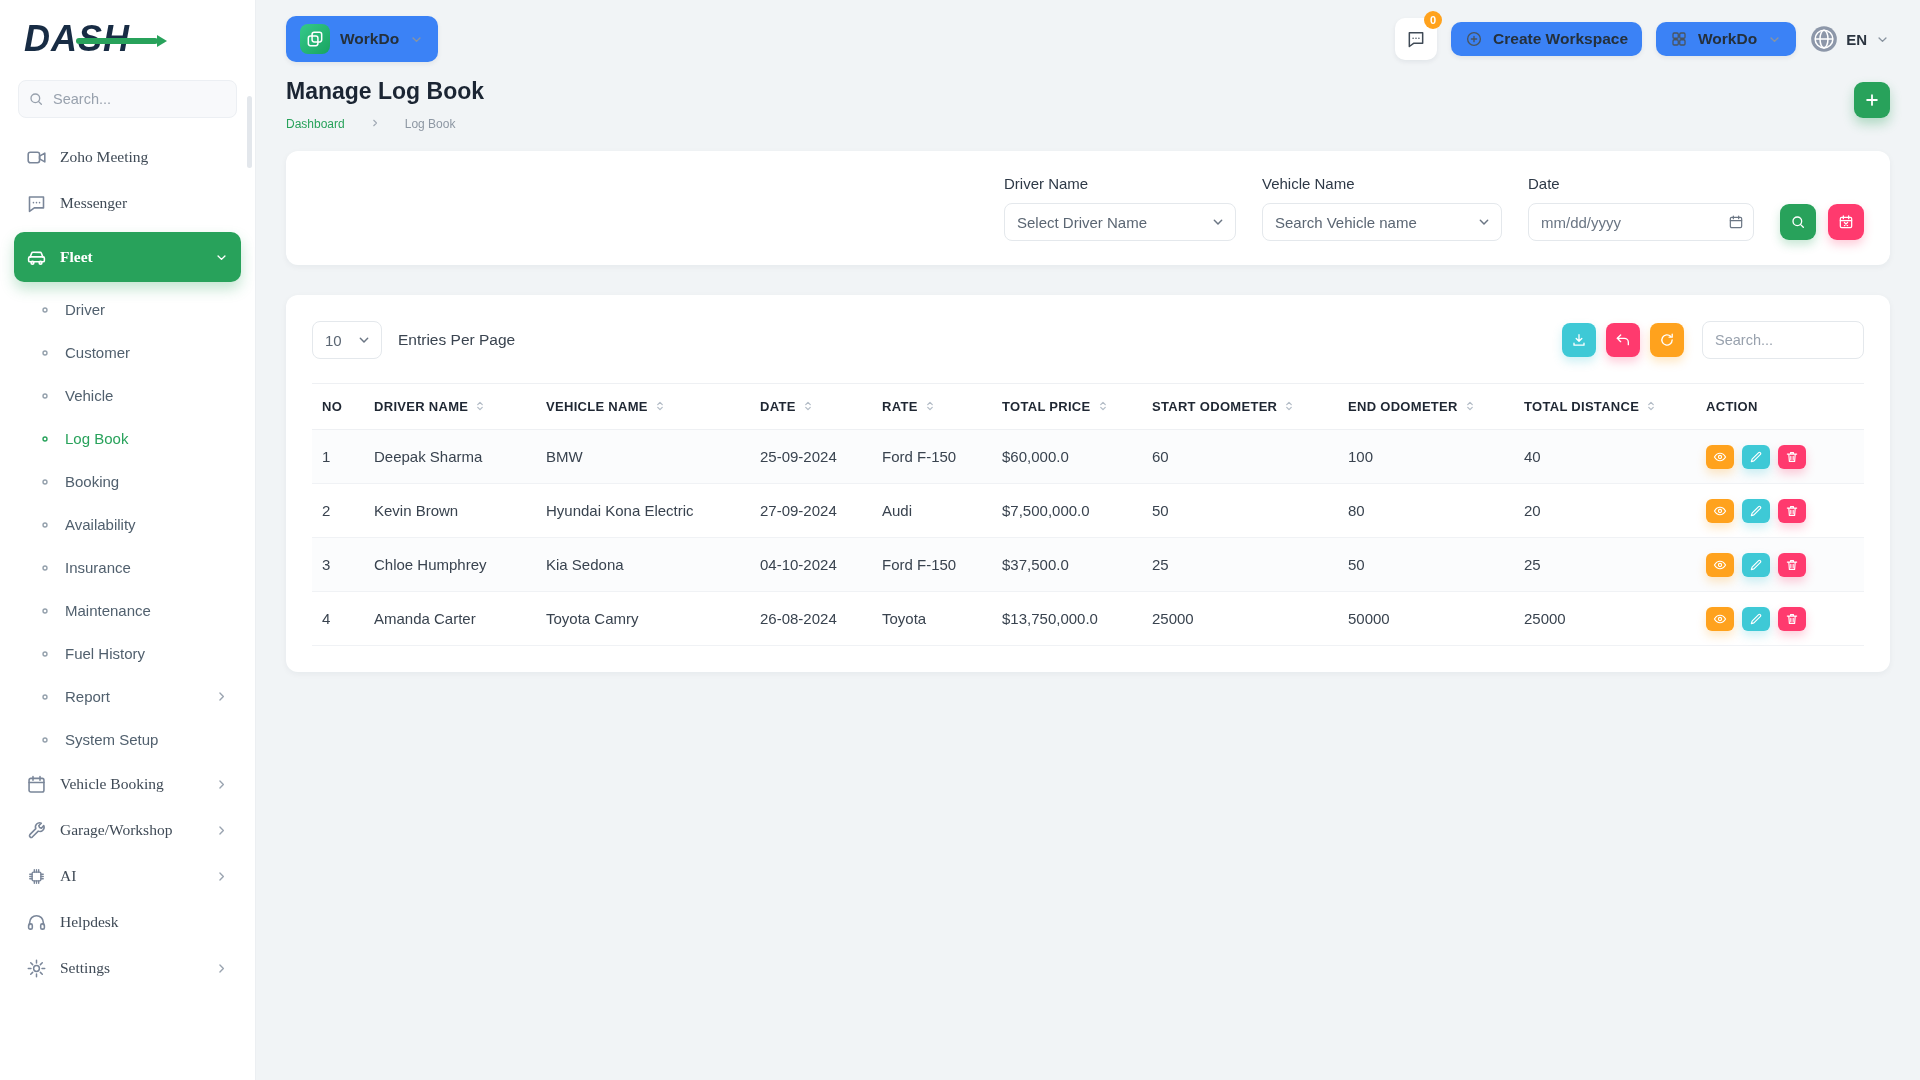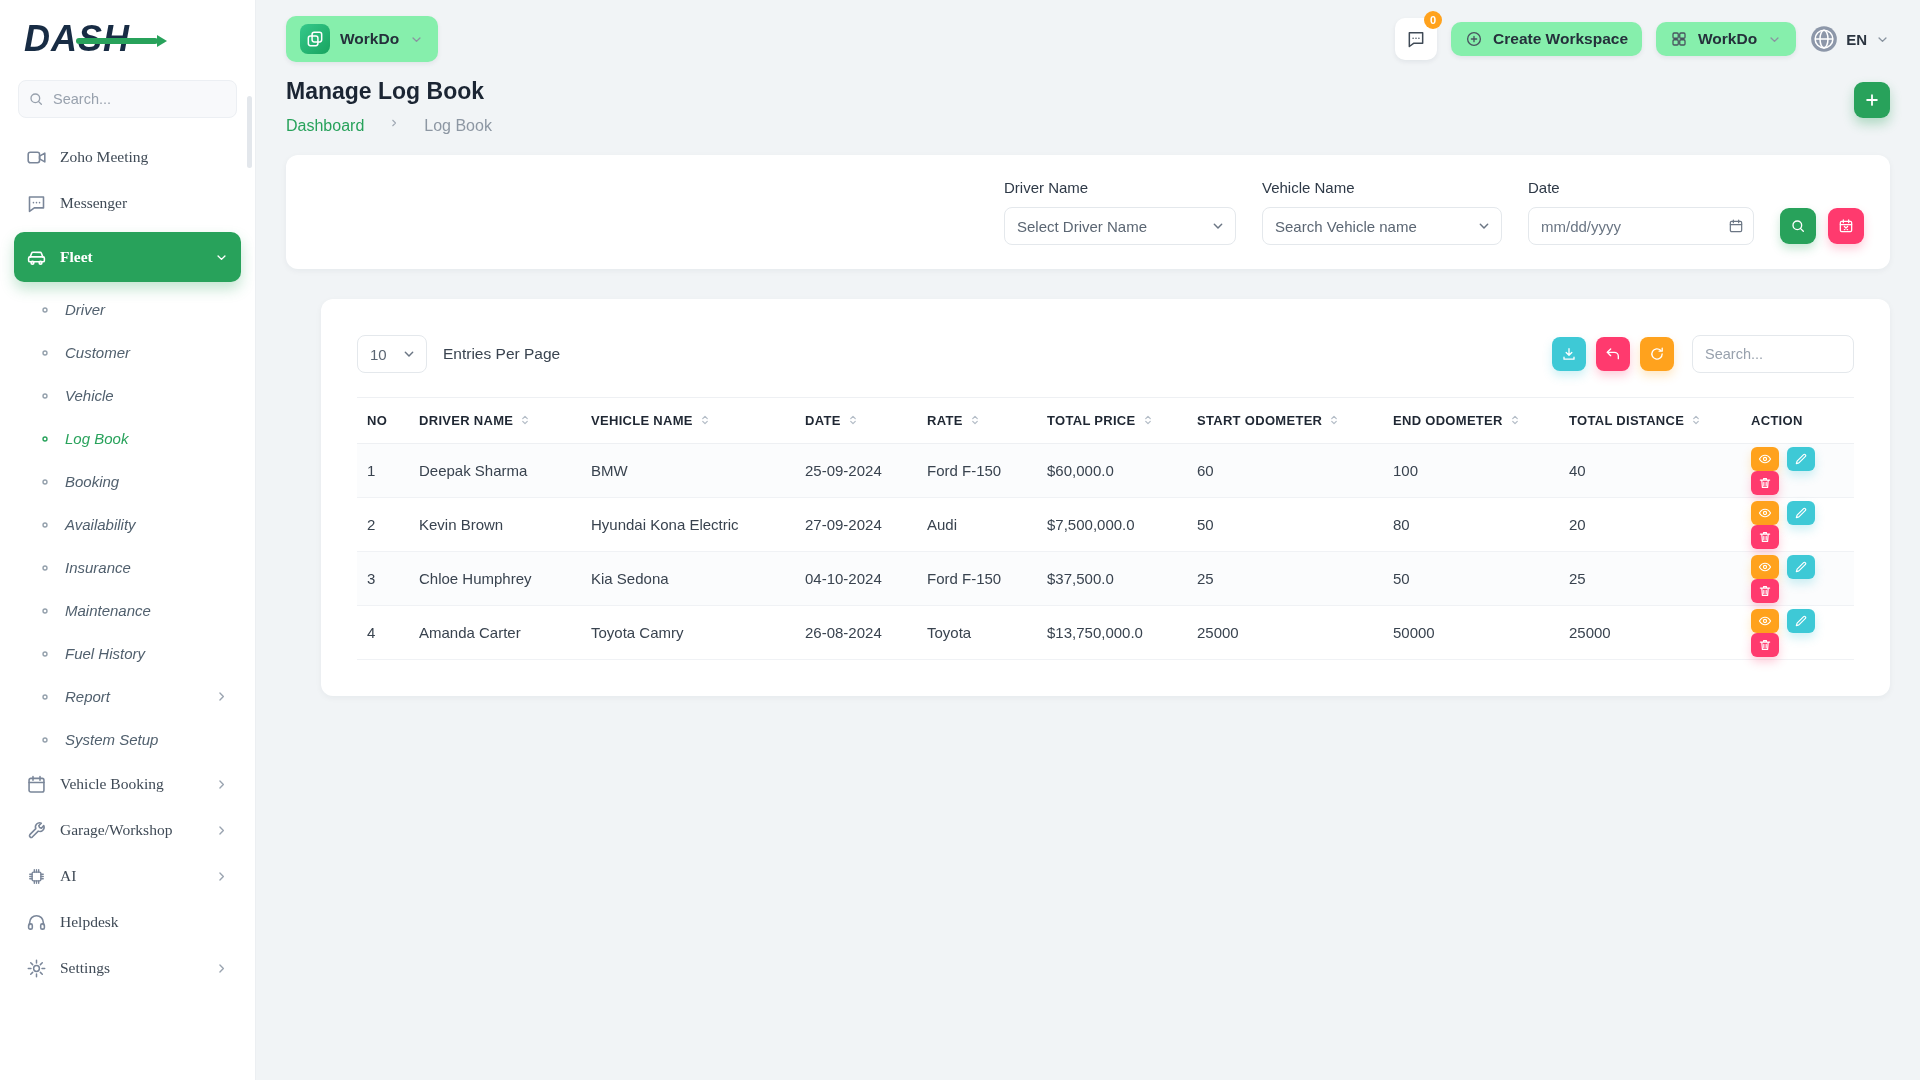--- a/index.html
+++ b/index.html
@@ -22,50 +22,50 @@
   .logo-bar::after{content:'';position:absolute;right:-9px;top:-3px;border-left:10px solid var(--green);border-top:6px solid transparent;border-bottom:6px solid transparent;}
   .side-search{position:relative;margin:2px 4px 12px;}
   .side-search input{width:100%;height:38px;background:#f8f9fb;border:1px solid #eceff3;border-radius:8px;padding:0 12px 0 34px;font-size:14.5px;color:#57616d;}
   .side-search input::placeholder{color:#98a1ad;}
   .s-icon{position:absolute;left:10px;top:11px;width:16px;height:16px;color:#98a1ad;}
   #sidebar-nav{padding:4px 0 10px;}
   .nav-item{display:flex;align-items:center;gap:13px;height:46px;padding:0 12px;border-radius:10px;font-size:15.5px;color:#3f4a56;cursor:pointer;font-family:Liberation Serif, serif;}
   .nav-item .icon{width:21px;height:21px;color:#7a8699;flex-shrink:0;}
   .nav-item.parent{background:var(--green);color:#fff;height:50px;margin:6px 0;box-shadow:0 7px 14px rgba(40,162,91,.28);font-weight:600;}
   .nav-item.parent .icon{color:#fff;}
-  .nav-sub{display:flex;align-items:center;gap:13px;padding:0 12px 0 24px;height:43px;font-size:15px;color:#51606e;cursor:pointer;font-style:italic;}
+  .nav-sub{display:flex;align-items:center;gap:13px;padding:0 12px 0 24px;height:43px;font-size:15px;color:#51606e;cursor:pointer;}
   .nav-sub .dot{width:14px;height:14px;color:#94a0ac;flex-shrink:0;}
   .nav-sub.active{color:var(--green);}
   .nav-sub.active .dot{color:var(--green);}
   .chev-i{width:15px;height:15px;flex-shrink:0;}
   .nav-item .chev-i,.nav-sub .chev-i{margin-left:auto;color:#9aa4b0;}
   .nav-item.parent .chev-i{color:#fff;}
   .side-scrollbar{position:absolute;right:3px;top:96px;width:5px;height:72px;border-radius:3px;background:#e3e7ec;cursor:pointer;}
 
   
   .main{flex:1;display:flex;flex-direction:column;padding:0 30px;min-width:0;}
   .topbar{display:flex;align-items:center;padding:16px 0 6px;}
-  .pill{display:flex;align-items:center;gap:10px;background:#86efac;border-radius:10px;padding:8px 14px;box-shadow:0 2px 5px rgba(15,34,58,.07);font-size:15.5px;color:#25303b;}
+  .pill{display:flex;align-items:center;gap:10px;background:#3b82f6;border-radius:10px;padding:8px 14px;box-shadow:0 2px 5px rgba(15,34,58,.07);font-size:15.5px;color:#25303b;}
   .pill-label{font-weight:600;}
   .ws-icon{width:30px;height:30px;border-radius:8px;background:linear-gradient(135deg,#35c98b,#18a45f);color:#fff;display:flex;align-items:center;justify-content:center;padding:5px;}
   .tb-right{margin-left:auto;display:flex;align-items:center;gap:14px;}
   .icon-btn{width:42px;height:42px;background:#fff;border-radius:10px;box-shadow:0 2px 5px rgba(15,34,58,.07);display:flex;align-items:center;justify-content:center;color:#3f4a56;position:relative;}
   .i20{width:20px;height:20px;}
   .i18{width:18px;height:18px;}
   .i16{width:16px;height:16px;}
   .dim{color:#8a94a0;}
   .dim2{color:#49545f;}
   .badge{position:absolute;top:-7px;right:-5px;min-width:18px;height:18px;border-radius:9px;background:var(--orange);color:#fff;font-size:11px;font-weight:700;display:flex;align-items:center;justify-content:center;padding:0 4px;}
   .lang{display:flex;align-items:center;gap:8px;font-size:15px;font-weight:600;color:#2b3440;}
   .globe{width:28px;height:28px;}
 
   
   .page-head{display:flex;align-items:flex-start;margin-top:10px;}
   h1{font-size:23px;font-weight:700;color:#1b2533;}
-  .breadcrumb{margin-top:12px;display:flex;align-items:flex-start;gap:24px;font-size:16px;}
+  .breadcrumb{margin-top:12px;display:flex;align-items:flex-start;gap:24px;font-size:12px;}
   .bc-link{color:var(--green);cursor:pointer;text-decoration:none;}
   .bc-sep{width:12px;height:12px;color:#a0a9b4;}
   .bc-cur{color:#8d97a3;}
   .add-btn{margin-left:auto;margin-top:4px;width:36px;height:36px;border-radius:9px;background:var(--green);color:#fff;display:flex;align-items:center;justify-content:center;box-shadow:0 6px 12px rgba(40,162,91,.32);}
 
   
   .card{background:#fff;border-radius:12px;box-shadow:0 2px 6px rgba(20,30,50,.05);}
   .filter-card{margin-top:20px;padding:24px 26px;display:flex;justify-content:flex-end;align-items:flex-end;gap:26px;}
   .field{display:flex;flex-direction:column;}
   .field label{font-size:15px;font-weight:500;color:#2e3947;margin-bottom:11px;}
@@ -79,21 +79,21 @@
   .date-wrap{position:relative;}
   .filter-actions{display:flex;gap:12px;padding-bottom:1px;}
   .sq-btn{width:36px;height:36px;border-radius:9px;display:flex;align-items:center;justify-content:center;color:#fff;}
   .sq-btn.sm{width:34px;height:34px;border-radius:8px;}
   .bg-green{background:var(--green);box-shadow:0 5px 10px rgba(40,162,91,.25);}
   .bg-pink{background:var(--pink);box-shadow:0 5px 10px rgba(255,58,110,.25);}
   .bg-cyan{background:var(--cyan);box-shadow:0 5px 10px rgba(62,201,214,.25);}
   .bg-orange{background:var(--orange);box-shadow:0 5px 10px rgba(255,162,29,.25);}
 
   
-  .table-card{margin-top:30px;padding:36px;margin-bottom:30px;margin-left:35px;}
+  .table-card{margin-top:30px;padding:26px;margin-bottom:30px;}
   .tc-toolbar{display:flex;align-items:center;}
   .entries-select{width:70px;}
   .entries-label{margin-left:16px;font-size:15.5px;color:#3a4450;}
   .tc-right{margin-left:auto;display:flex;align-items:center;gap:10px;}
   .tc-search{margin-left:8px;}
   .tc-search input{width:162px;height:38px;border:1px solid var(--border);border-radius:8px;padding:0 12px;font-size:14.5px;color:#57616d;}
   .tc-search input::placeholder{color:#98a1ad;}
   table{width:100%;border-collapse:collapse;table-layout:fixed;margin-top:24px;}
   th{font-size:13px;font-weight:700;color:#1f2733;text-transform:uppercase;text-align:left;padding:15px 10px;border-top:1px solid #eef0f3;border-bottom:1px solid #eef0f3;letter-spacing:.3px;white-space:nowrap;}
   th .sort{display:inline-block;width:12px;height:12px;margin-left:6px;vertical-align:-1px;}

